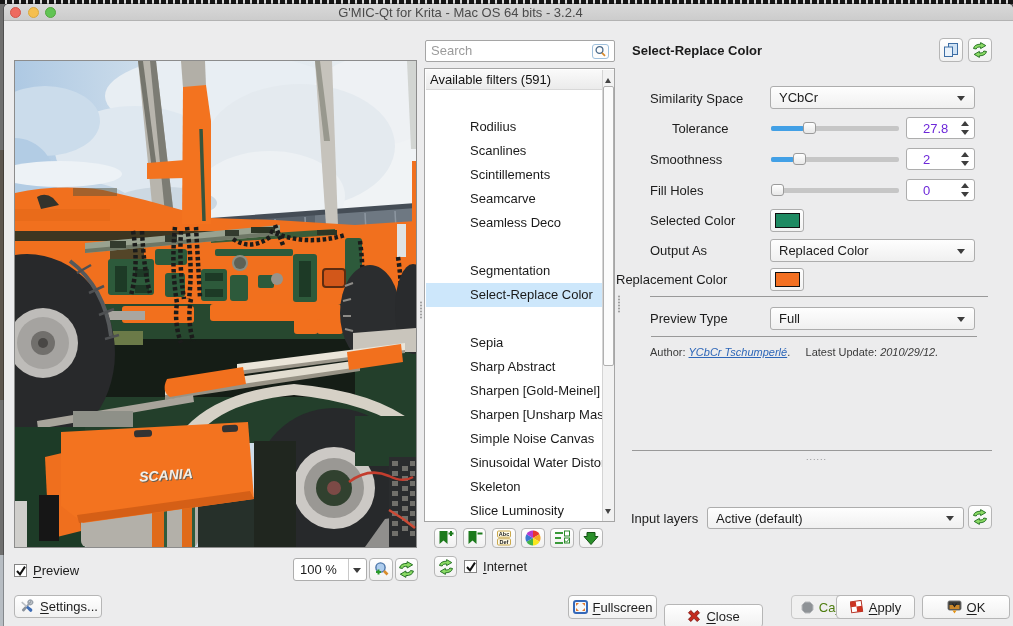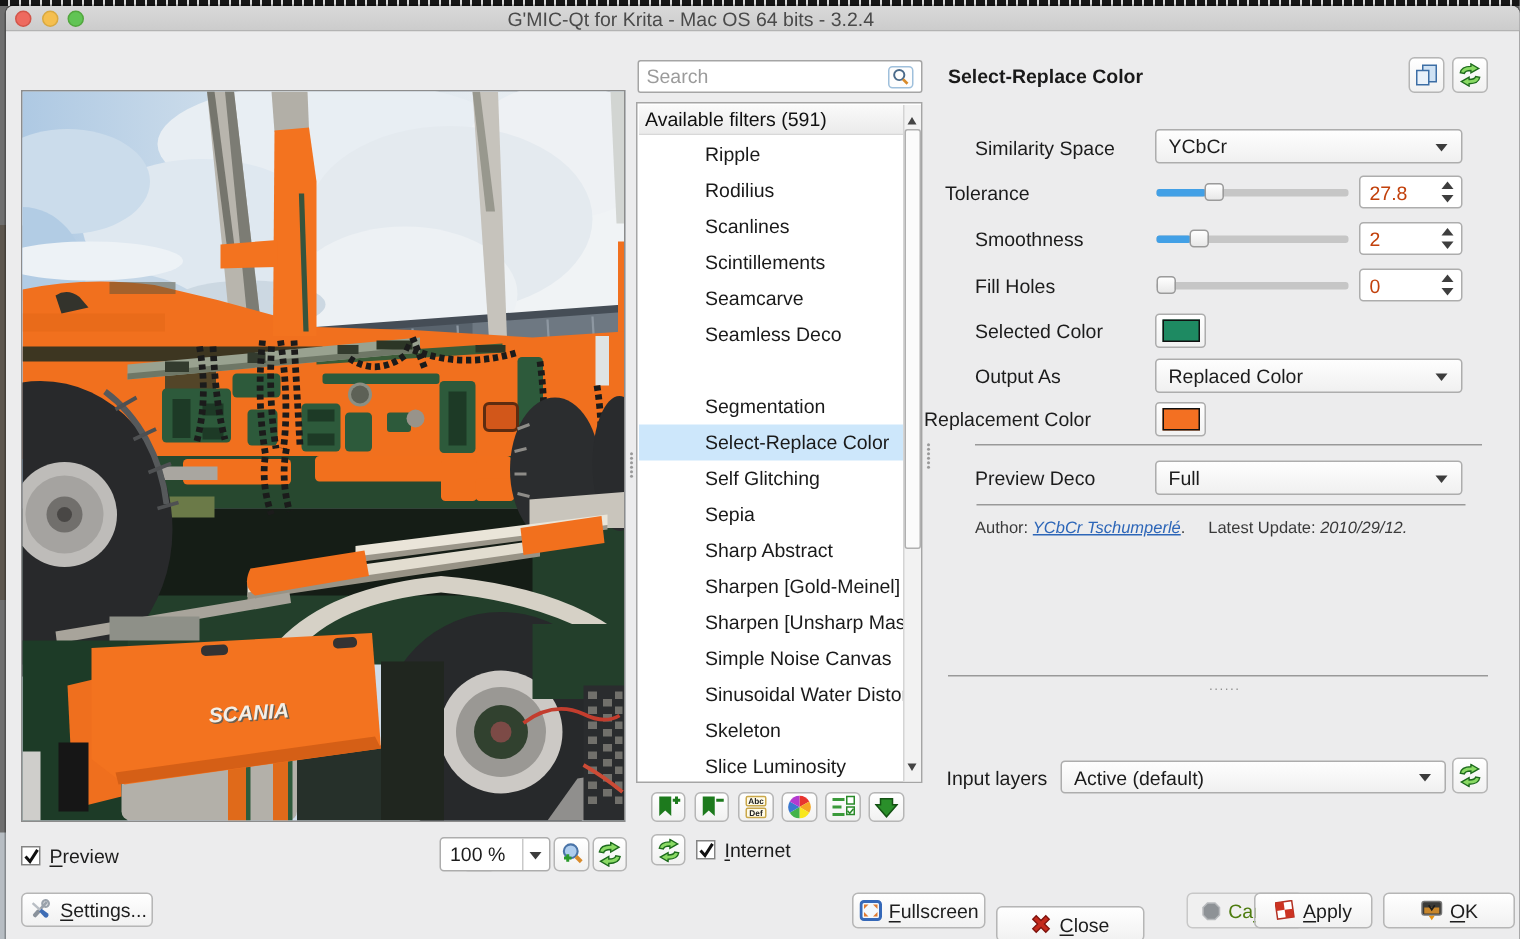--- a/index.html
+++ b/index.html
@@ -20,22 +20,22 @@
 #previewframe{left:14px;top:60px;width:403px;height:488px;border:1px solid #8c8c8c;background:#cfdce8;}
 .btn{background:linear-gradient(#ffffff,#f1f1f1);border:1px solid #b6b6b6;border-radius:4px;
  font-size:13px;color:#1d1d1d;display:flex;align-items:center;justify-content:center;gap:5px;}
 .btn.dis{background:#f0f0f0;border-color:#c8c8c8;color:#4d7c0f;margin-left:40px;}
 .cb{width:13px;height:13px;background:#fff;border:1px solid #848484;}
 .lbl{font-size:13px;color:#1c1c1c;}
 .combo{background:linear-gradient(#fefefe,#f0f0f0);border:1px solid #adadad;border-radius:3px;
  font-size:13px;color:#1c1c1c;display:flex;align-items:center;padding-left:8px;}
 .combo:after{content:"";position:absolute;right:9px;top:50%;margin-top:-2px;
  border-left:4.5px solid transparent;border-right:4.5px solid transparent;border-top:5px solid #3c3c3c;}
-.spin{background:#fff;border:1px solid #adadad;border-radius:3px;font-size:13px;color:#c2410c;
- display:flex;align-items:center;padding-left:6px;}
+.spin{background:#fff;border:1px solid #adadad;border-radius:3px;font-size:13px;color:#6d28d9;
+ display:flex;align-items:center;padding-left:16px;}
 .sup{position:absolute;right:5px;top:3px;width:0;height:0;
  border-left:4px solid transparent;border-right:4px solid transparent;border-bottom:5px solid #3e3e3e;}
 .sdn{position:absolute;right:5px;bottom:3px;width:0;height:0;
  border-left:4px solid transparent;border-right:4px solid transparent;border-top:5px solid #3e3e3e;}
 .track{height:5px;border-radius:2px;background:#c6c6c6;top:0;}
 .tfill{height:5px;border-radius:2px;background:#42a0e6;}
 .handle{width:13px;height:12px;border-radius:3px;background:linear-gradient(#ffffff,#e8e8e8);
  border:1px solid #9b9b9b;}
 .swatch{width:34px;height:23px;background:linear-gradient(#fff,#f2f2f2);
  border:1px solid #adadad;border-radius:3px;display:flex;align-items:center;justify-content:center;}
@@ -302,29 +302,27 @@
 <div class="abs" style="left:425px;top:40px;width:190px;height:22px;background:#fff;border:1px solid #a5a5a5;border-radius:2px"></div>
 <div class="abs" style="left:431px;top:43px;font-size:13px;color:#9b9b9b">Search</div>
 <div class="abs" style="left:592px;top:44px;width:17px;height:15px;border:1px solid #9fc0dc;border-radius:3px;background:#fdfdfd"></div>
 <svg class="abs" style="left:594px;top:45px" width="13" height="13" viewBox="0 0 13 13">
     <circle cx="5.5" cy="5" r="3.4" fill="none" stroke="#4a6a8a" stroke-width="1.3"></circle>
     <line x1="8" y1="7.8" x2="11" y2="10.8" stroke="#d98b2b" stroke-width="1.8"></line>
   </svg>
 <div class="abs" id="list">
  <div class="abs" style="left:1px;top:1px;width:176px;height:20px;background:linear-gradient(#fafafa,#ebebeb);border-bottom:1px solid #d8d8d8"></div>
  <div class="abs" style="left:5px;top:1px;height:20px;line-height:20px;font-size:13px;color:#111">Available filters (591)</div>
- <div class="li" style="top:22px">Ripple</div>
  <div class="li" style="top:46px">Rodilius</div>
  <div class="li" style="top:70px">Scanlines</div>
  <div class="li" style="top:94px">Scintillements</div>
  <div class="li" style="top:118px">Seamcarve</div>
  <div class="li" style="top:142px">Seamless Deco</div>
  <div class="li" style="top:190px">Segmentation</div>
  <div class="li sel" style="top:214px">Select-Replace Color</div>
- <div class="li" style="top:238px">Self Glitching</div>
  <div class="li" style="top:262px">Sepia</div>
  <div class="li" style="top:286px">Sharp Abstract</div>
  <div class="li" style="top:310px">Sharpen [Gold-Meinel]</div>
  <div class="li" style="top:334px">Sharpen [Unsharp Mask]</div>
  <div class="li" style="top:358px">Simple Noise Canvas</div>
  <div class="li" style="top:382px">Sinusoidal Water Distor</div>
  <div class="li" style="top:406px">Skeleton</div>
  <div class="li" style="top:430px">Slice Luminosity</div>
 
  <div class="abs" style="left:177px;top:1px;width:13px;height:452px;background:#f2f2f2;border-left:1px solid #d4d4d4"></div>
@@ -401,27 +399,27 @@
     </svg>
   </div>
 <div class="abs btn" style="left:968px;top:38px;width:24px;height:24px">
     <svg width="16" height="16" viewBox="0 0 16 16">
       <use href="#rec"></use>
     </svg>
   </div>
 
 <div class="abs row" style="left:650px;top:91px">Similarity Space</div>
 <div class="abs combo" style="left:770px;top:86px;width:205px;height:23px">YCbCr</div>
-<div class="abs row" style="left:630px;top:121px">Tolerance</div>
+<div class="abs row" style="left:672px;top:121px">Tolerance</div>
 <div class="abs row" style="left:650px;top:152px">Smoothness</div>
 <div class="abs row" style="left:650px;top:183px">Fill Holes</div>
 <div class="abs row" style="left:650px;top:213px">Selected Color</div>
 <div class="abs row" style="left:650px;top:243px">Output As</div>
 <div class="abs row" style="left:616px;top:272px">Replacement Color</div>
-<div class="abs row" style="left:650px;top:311px">Preview Deco</div>
+<div class="abs row" style="left:650px;top:311px">Preview Type</div>
 
 <div class="abs track" style="left:771px;top:126px;width:128px"></div>
 <div class="abs tfill" style="left:771px;top:126px;width:33px"></div>
 <div class="abs handle" style="left:803px;top:122px"></div>
 <div class="abs spin" style="left:906px;top:117px;width:69px;height:22px">27.8<div class="sup"></div><div class="sdn"></div></div>
 
 <div class="abs track" style="left:771px;top:157px;width:128px"></div>
 <div class="abs tfill" style="left:771px;top:157px;width:23px"></div>
 <div class="abs handle" style="left:793px;top:153px"></div>
 <div class="abs spin" style="left:906px;top:148px;width:69px;height:22px">2<div class="sup"></div><div class="sdn"></div></div>

